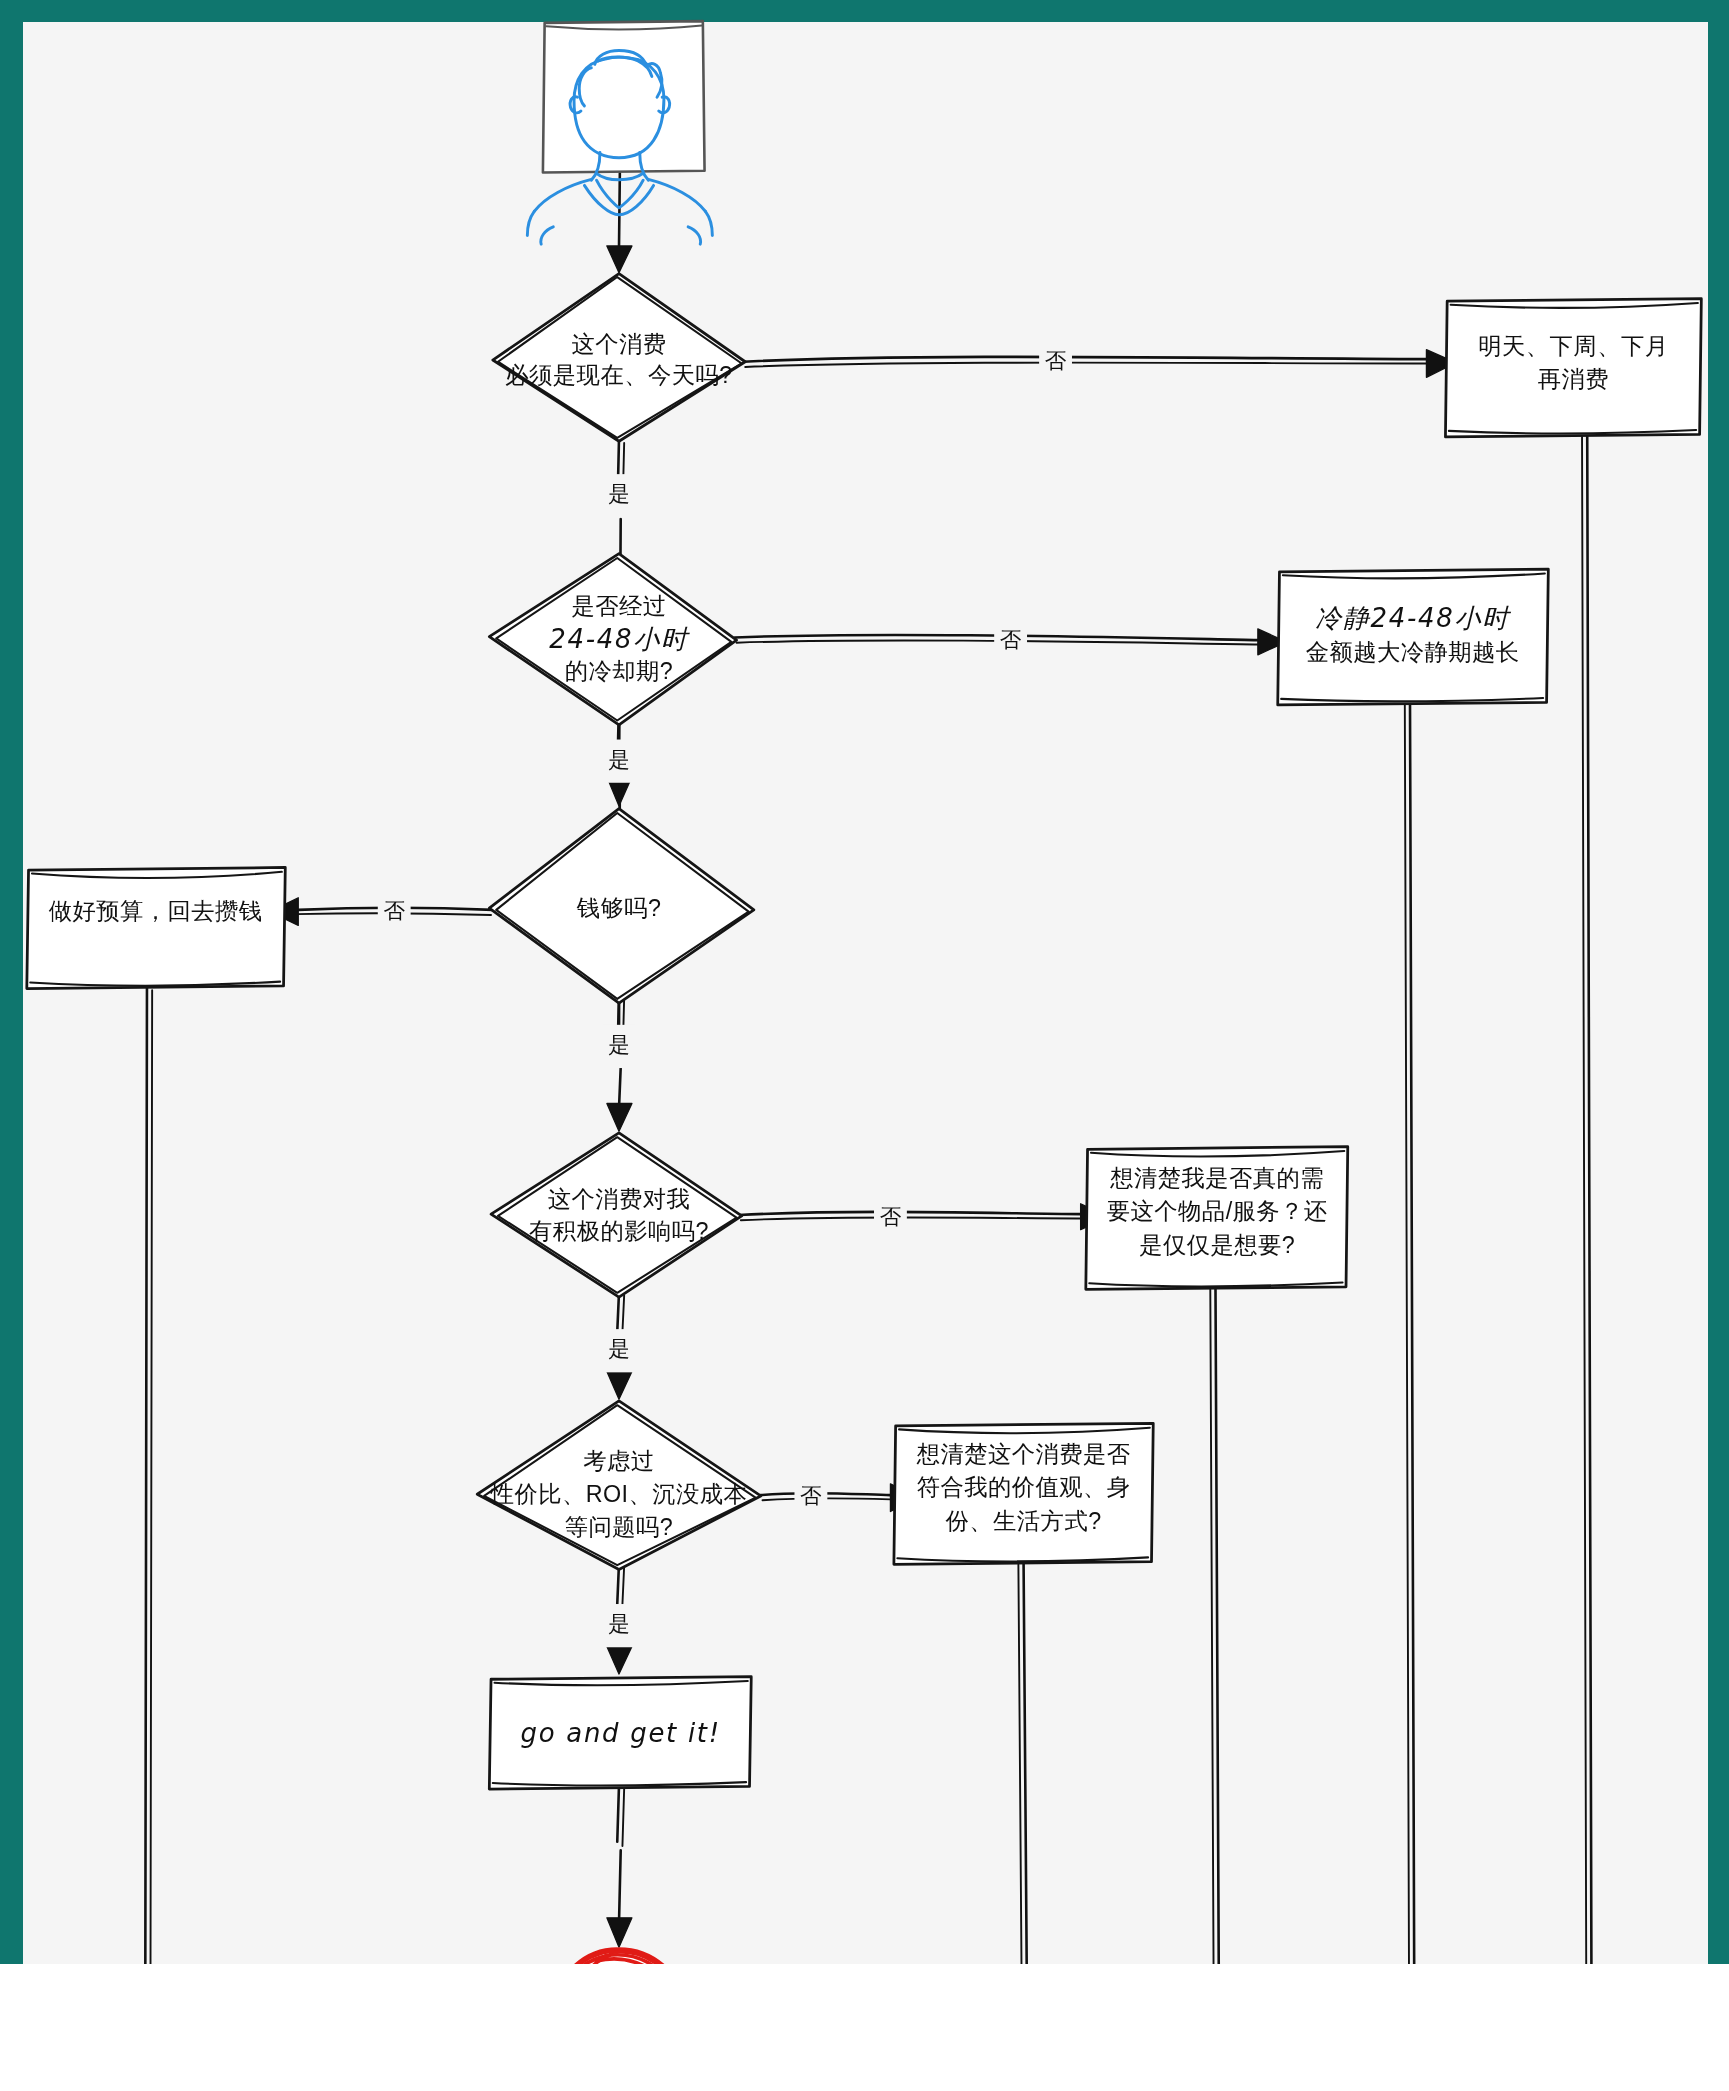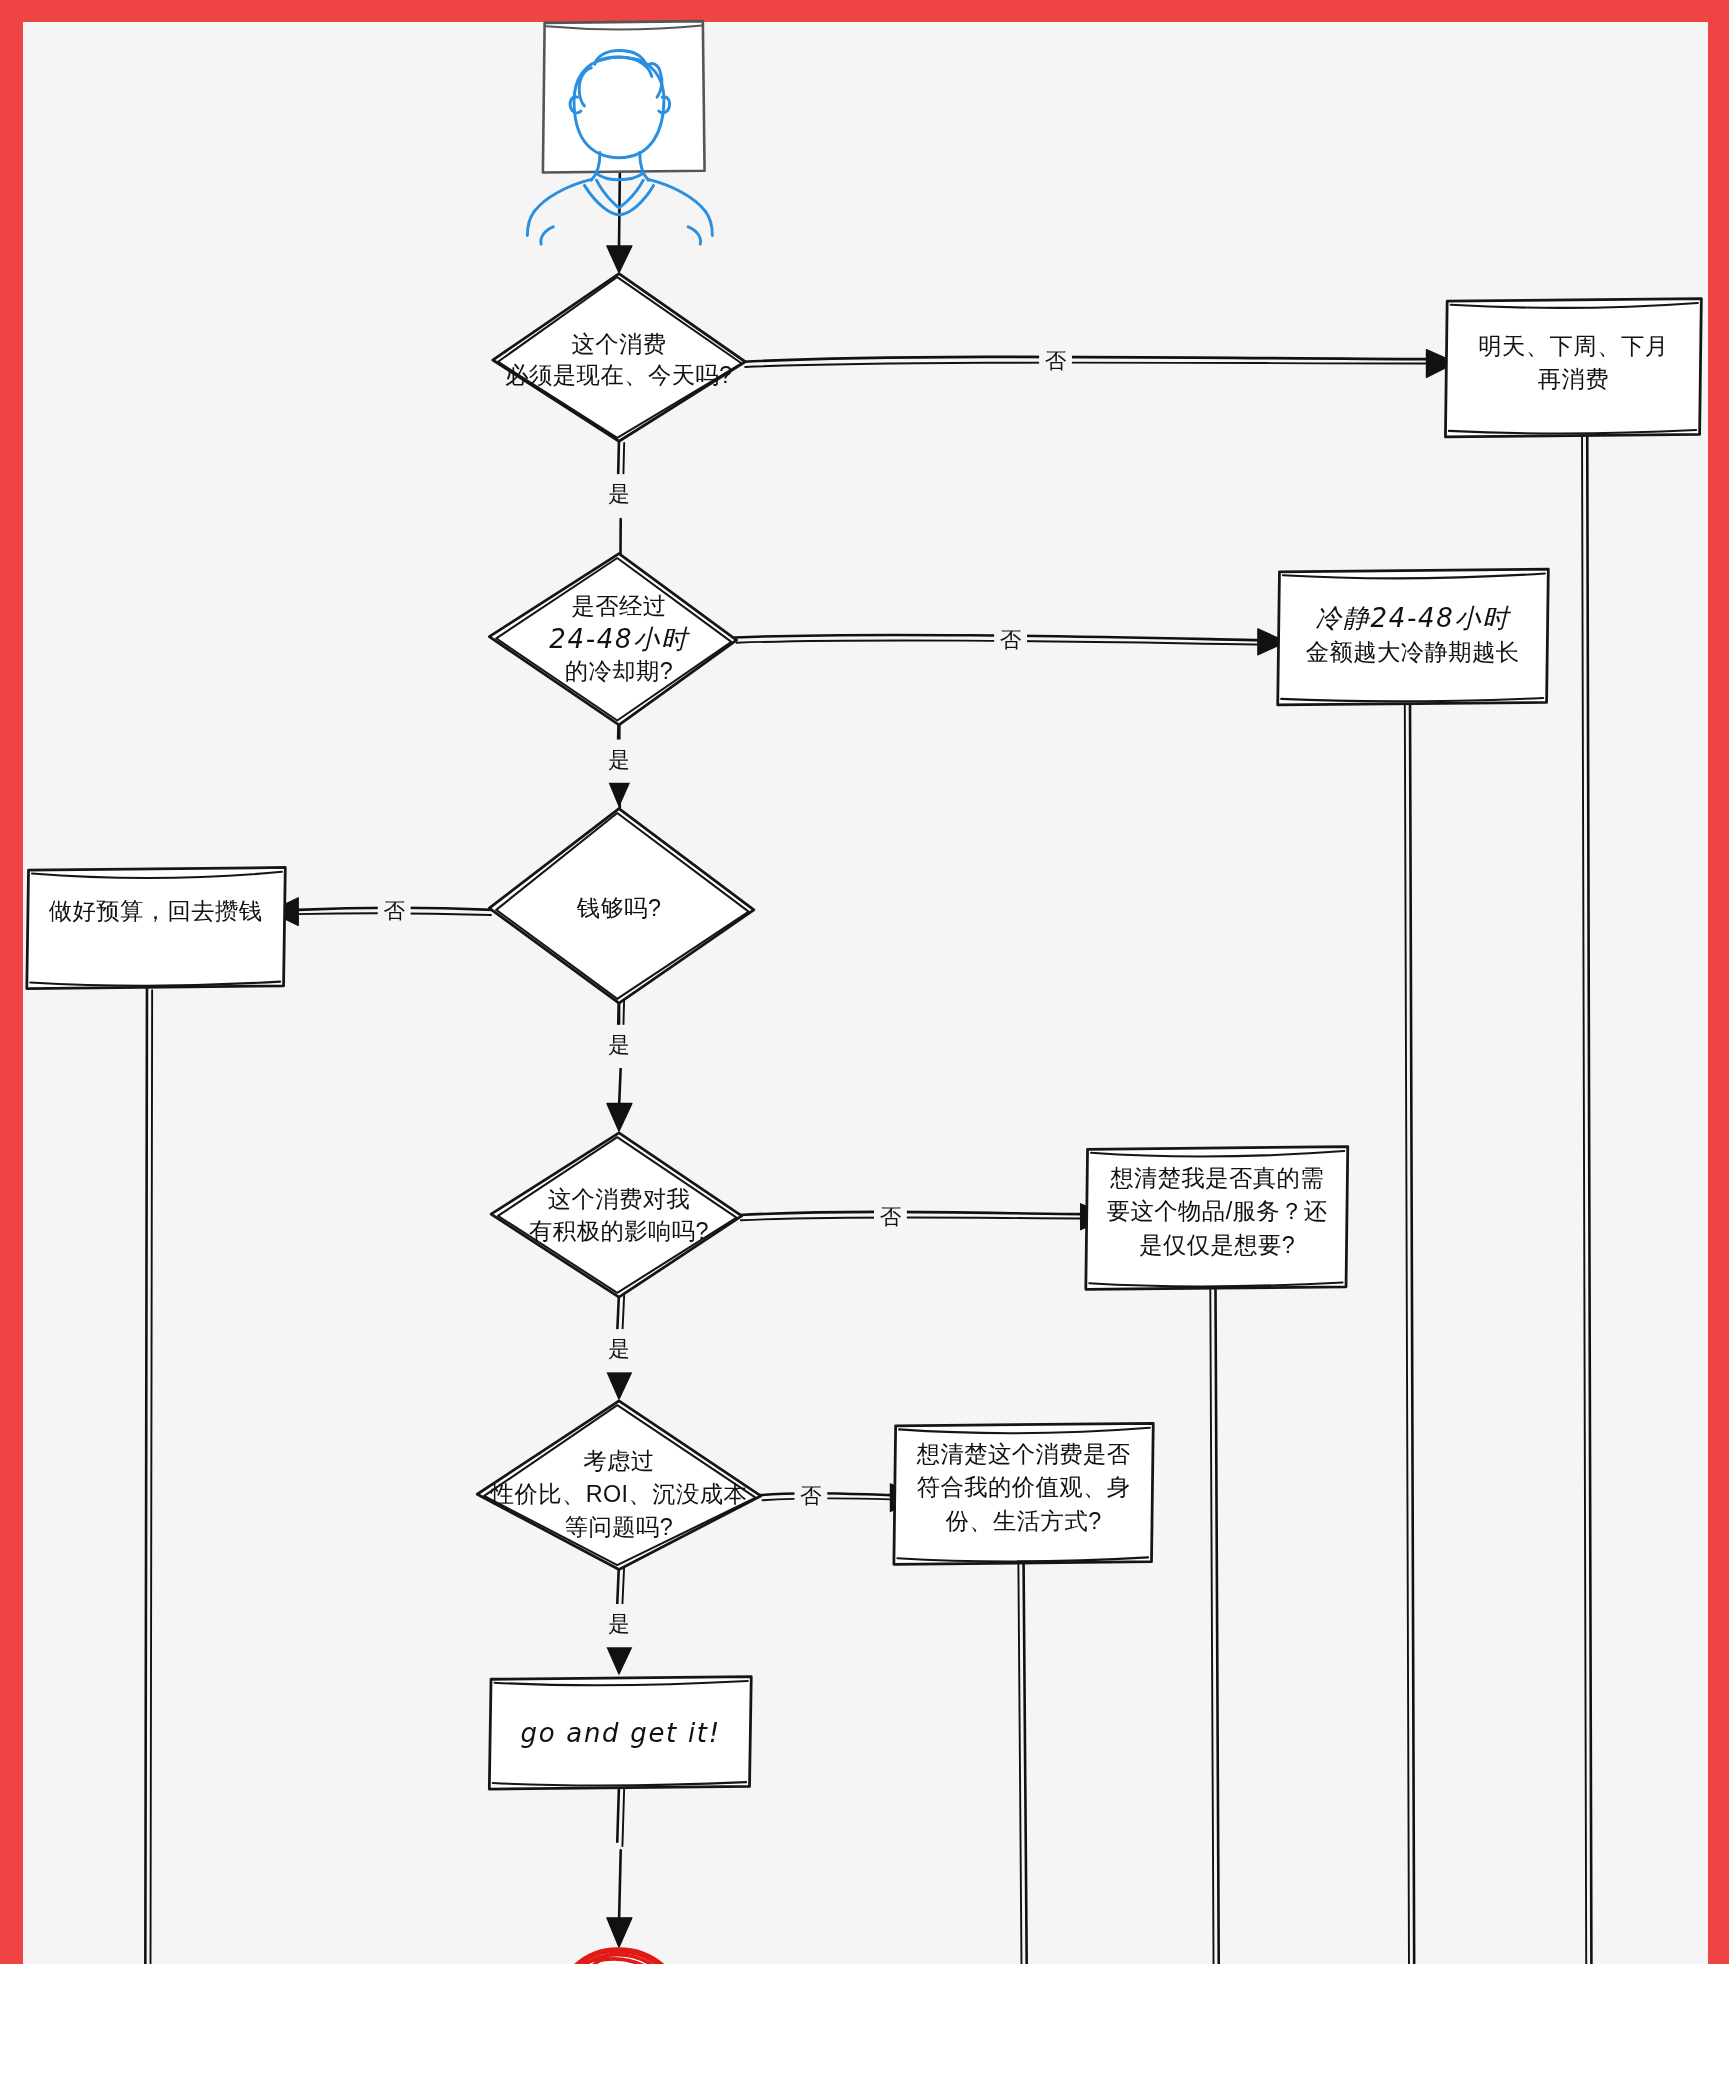--- a/index.html
+++ b/index.html
@@ -4,21 +4,21 @@
 <style>
   html, body {
     margin: 0;
     padding: 0;
     background: #ffffff;
   }
   #root {
     position: relative;
     width: 1729px;
     height: 1964px;
-    background: #ef4444;
+    background: #0f766e;
     overflow: hidden;
     font-family: "Liberation Sans", "DejaVu Sans", sans-serif;
   }
   #canvas-bg {
     position: absolute;
     left: 22.5px;
     top: 21.6px;
     width: 1685px;
     height: 2038px;
     background: #f5f5f5;

